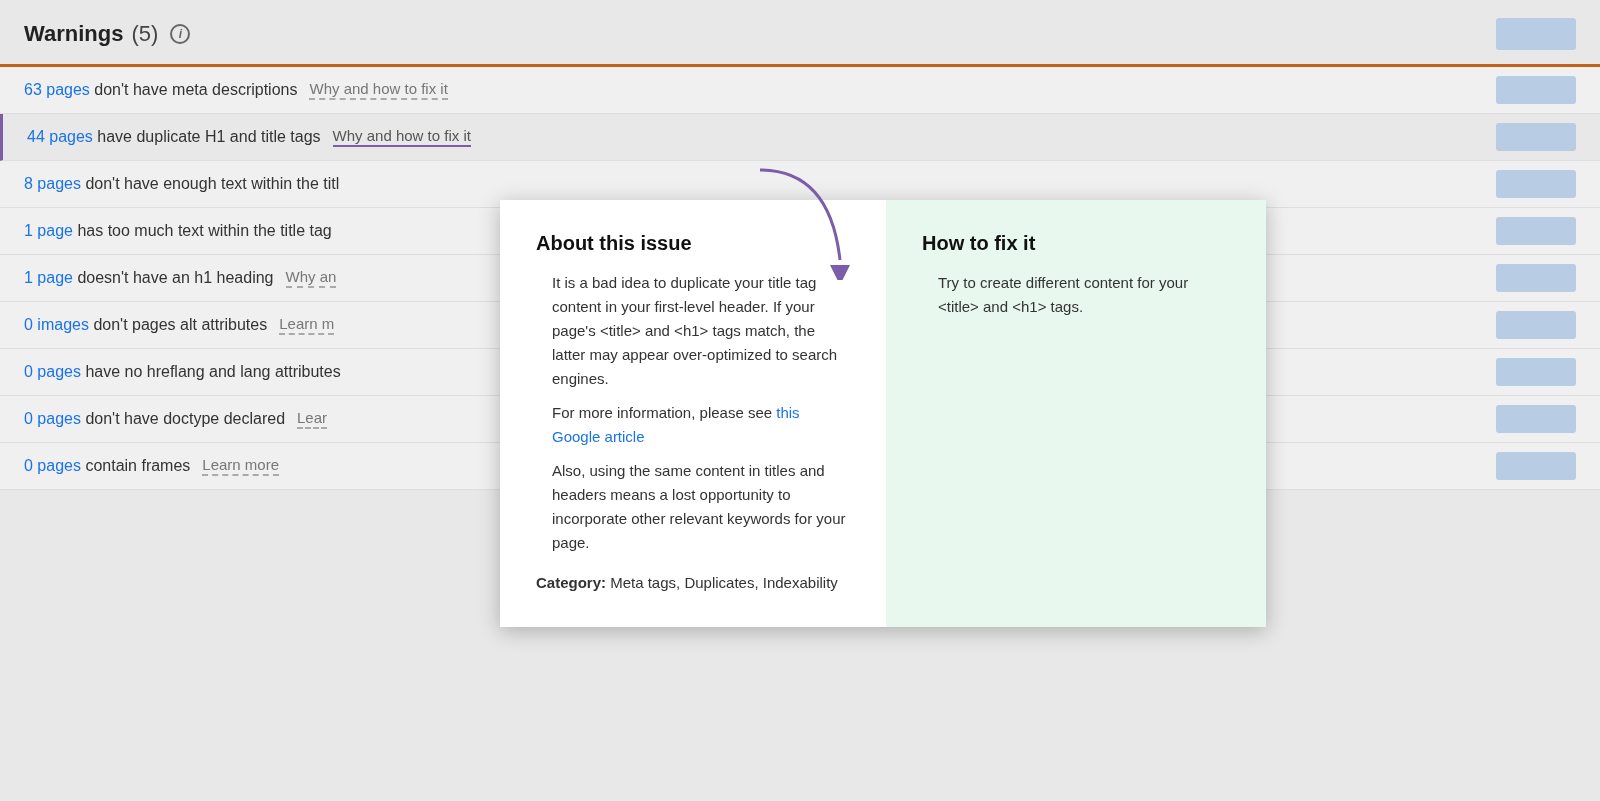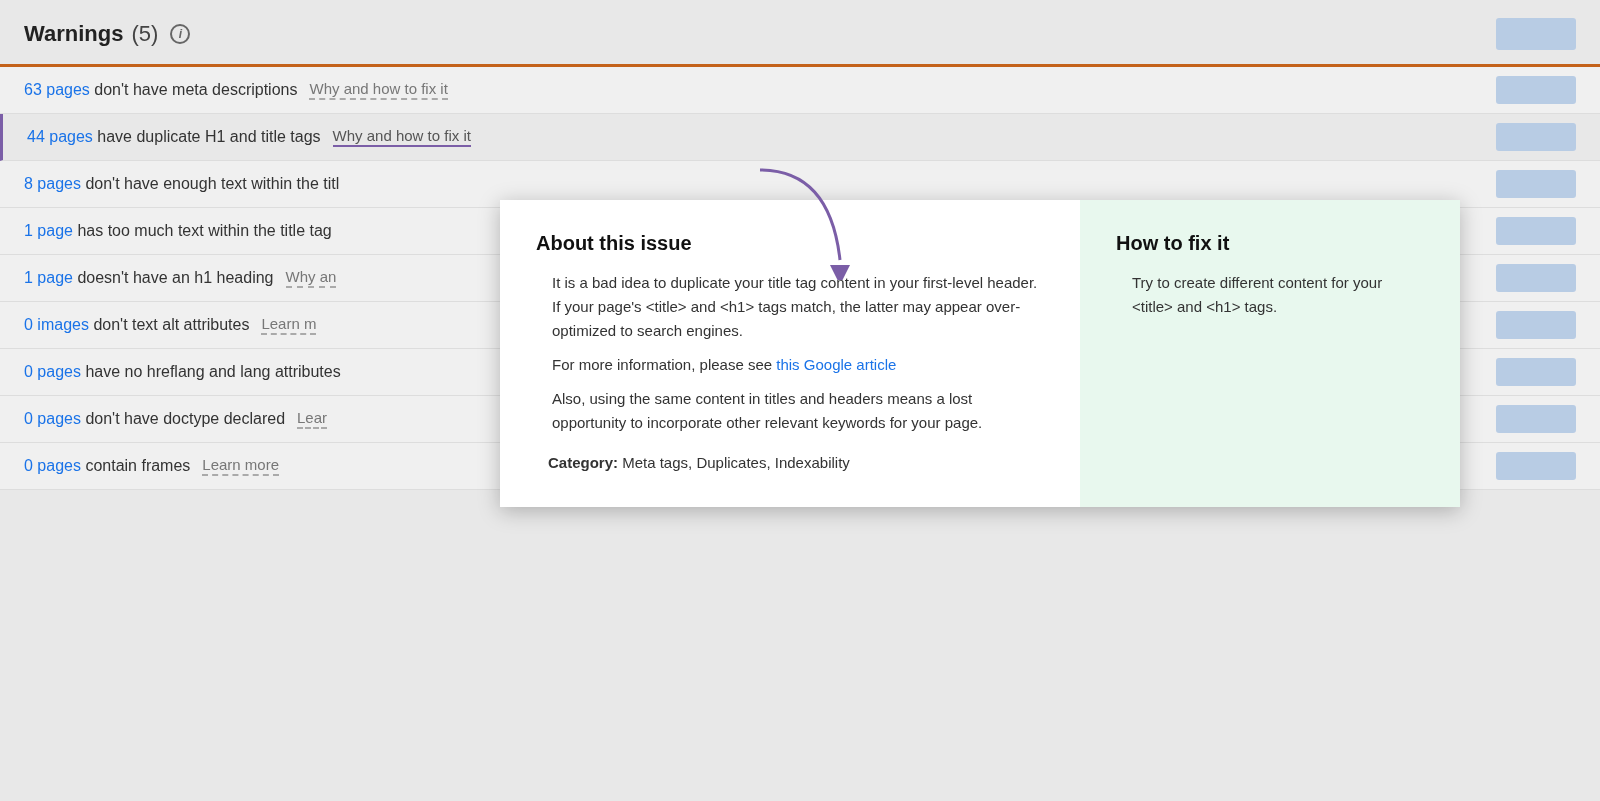--- a/index.html
+++ b/index.html
@@ -128,21 +128,21 @@
       left: 750px;
       z-index: 100;
       pointer-events: none;
     }
 
     
     .popup-overlay {
       position: absolute;
       top: 200px;
       left: 500px;
-      width: 960px;
+      width: 766px;
       background: white;
       box-shadow: 0 4px 20px rgba(0,0,0,0.25);
       display: flex;
       z-index: 50;
     }
 
     .popup-left {
       flex: 1;
       padding: 32px 36px;
       background: white;
@@ -172,21 +172,20 @@
     .popup-link {
       color: #1a73e8;
       text-decoration: none;
     }
 
     .popup-category {
       font-size: 15px;
       color: #333;
       margin-top: 16px;
       line-height: 1.6;
-      margin-left: 12px;
     }
 
     .popup-category strong {
       font-weight: bold;
     }
   </style>
 </head>
 <body>
 
 <div class="main-container">
@@ -252,21 +251,21 @@
         </span>
         <a class="why-fix-link">Why an</a>
       </div>
       <button class="row-btn"></button>
     </div>
 
     <div class="warning-row">
       <div class="warning-row-left">
         <span>
           <a class="warning-link">0 images</a>
-          <span> don't text alt attributes</span>
+          <span> don't pages alt attributes</span>
         </span>
         <a class="why-fix-link">Learn m</a>
       </div>
       <button class="row-btn"></button>
     </div>
 
     <div class="warning-row">
       <div class="warning-row-left">
         <span>
           <a class="warning-link">0 pages</a>

